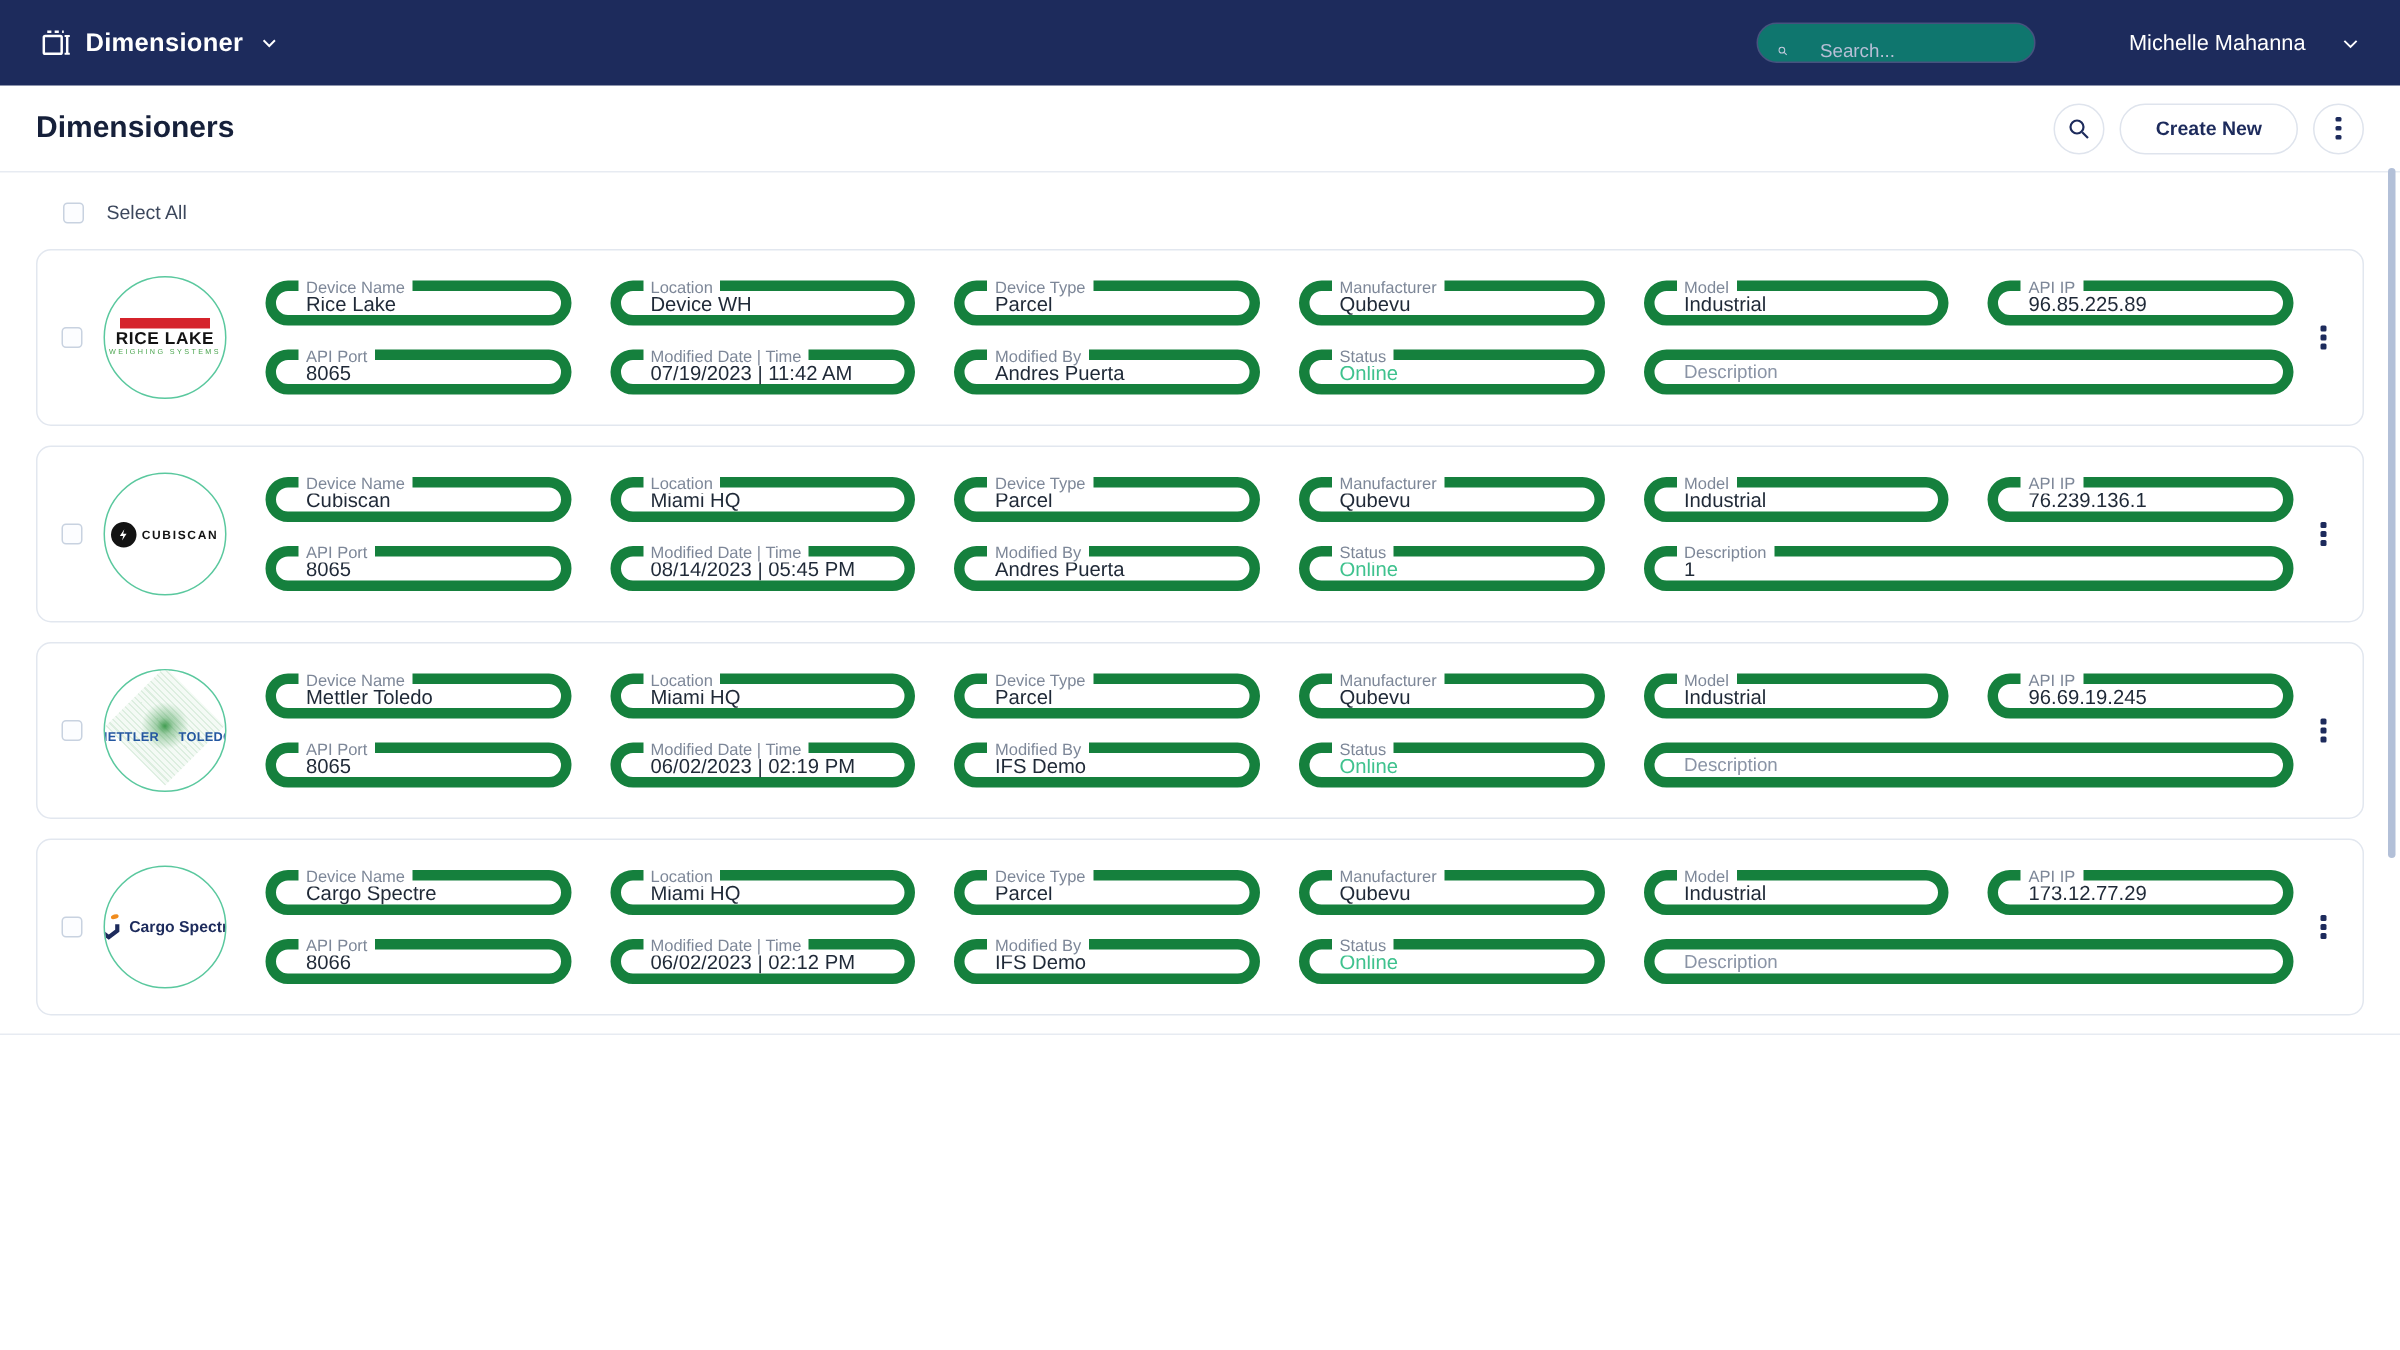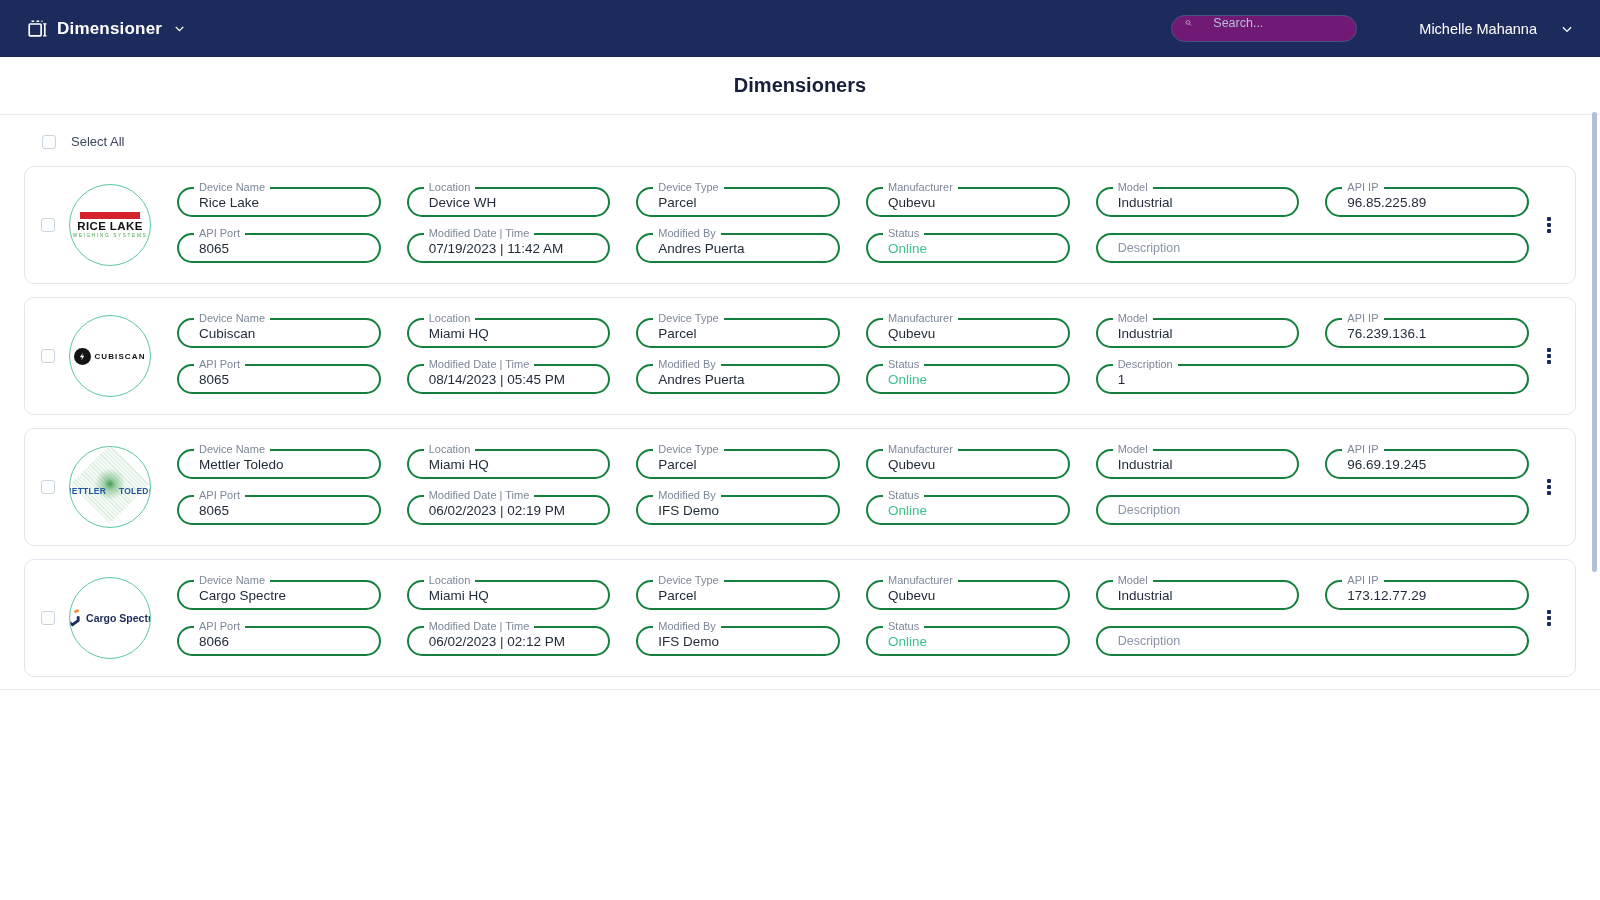--- a/index.html
+++ b/index.html
@@ -37,40 +37,40 @@
   .tab.active::before, .tab.active::after {
     content: ""; position: absolute; top: 0; width: 14px; height: 14px;
   }
   .tab.active::before { left: -14px;
     background: radial-gradient(circle at 0 100%, transparent 13.5px, #fff 14px); }
   .tab.active::after { right: -14px;
     background: radial-gradient(circle at 100% 100%, transparent 13.5px, #fff 14px); }
 
   .nav-search {
     margin-left: auto; width: 186px; height: 27px;
-    background: #701a75; border: 1px solid #46537f; border-radius: 14px;
-    display: flex; align-items: flex-start; gap: 21px; padding: 0 13px;
+    background: #0f766e; border: 1px solid #46537f; border-radius: 14px;
+    display: flex; align-items: flex-end; gap: 21px; padding: 0 13px;
     color: #c3cadd;
   }
   .nav-search input {
     background: transparent; border: none; outline: none;
     color: #dfe4f0; font-size: 12.5px; width: 130px;
     font-family: "Liberation Sans", sans-serif;
   }
   .nav-search input::placeholder { color: #b7bfd6; }
   .user {
     display: flex; align-items: center; gap: 23px;
     margin: 0 26px 0 62px; cursor: pointer;
     font-size: 14.5px;
   }
 
   
   .page-header {
     height: 58px; display: flex; align-items: center;
-    padding: 0 24px; border-bottom: 1px solid #e7ebf2; justify-content: center;
+    padding: 0 24px; border-bottom: 1px solid #e7ebf2;
   }
   .page-title { font-size: 20px; font-weight: bold; color: #16203a; }
   .header-actions { margin-left: auto; display: flex; align-items: center; gap: 10px; }
   .circle-btn {
     width: 34px; height: 34px; border-radius: 50%;
     border: 1px solid #dfe4ed; background: #fff; color: #1d2b5c;
     display: flex; align-items: center; justify-content: center; cursor: pointer;
   }
   .create-btn {
     height: 34px; padding: 0 23px; border-radius: 17px;
@@ -101,21 +101,21 @@
     border: 1.5px solid #5ac89e; background: #fff;
     margin-right: 26px; flex-shrink: 0; overflow: hidden; position: relative;
     display: flex; flex-direction: column; align-items: center; justify-content: center;
   }
   .fields {
     flex: 1; display: grid; grid-template-columns: repeat(6, 1fr);
     gap: 16px 26px; margin-right: 10px;
   }
   .field {
     position: relative; height: 30px;
-    border: 2px solid #15803d; border-radius: 16px; background: #fff;
+    border: 7px solid #15803d; border-radius: 16px; background: #fff;
     display: flex; align-items: center; padding-left: 20px;
   }
   .flabel {
     position: absolute; top: -8px; left: 15px; background: #fff;
     padding: 0 5px; font-size: 11px; color: #7d8798; white-space: nowrap;
   }
   .fvalue { font-size: 13.5px; color: #1f2937; white-space: nowrap; }
   .field.status .fvalue { color: #3fc28e; }
   .field.desc { grid-column: 5 / 7; }
   .field.empty .fvalue { color: #8a94a6; font-size: 12.5px; }
@@ -185,20 +185,36 @@
   <div class="user">
     <span>Michelle Mahanna</span>
     <svg width="14" height="14" viewBox="0 0 24 24" fill="none" stroke="#fff" stroke-width="2.2">
         <polyline points="5 9 12 16 19 9"></polyline>
       </svg>
   </div>
 </nav>
 
 <header class="page-header">
   <h1 class="page-title">Dimensioners</h1>
+  <div class="header-actions">
+    <button class="circle-btn">
+      <svg width="16" height="16" viewBox="0 0 24 24" fill="none" stroke="#1d2b5c" stroke-width="2.2">
+          <circle cx="10" cy="10" r="6.5"></circle>
+          <line x1="15.2" y1="15.2" x2="21" y2="21"></line>
+        </svg>
+    </button>
+    <button class="create-btn">Create New</button>
+    <button class="circle-btn">
+      <span class="kebabwrap">
+          <i></i>
+          <i></i>
+          <i></i>
+        </span>
+    </button>
+  </div>
 </header>
 
 <div class="select-all">
   <span class="cbx"></span>
   <span>Select All</span>
 </div>
 
 <main class="cards" id="cards">
   <section class="card">
     <span class="cbx"></span>

